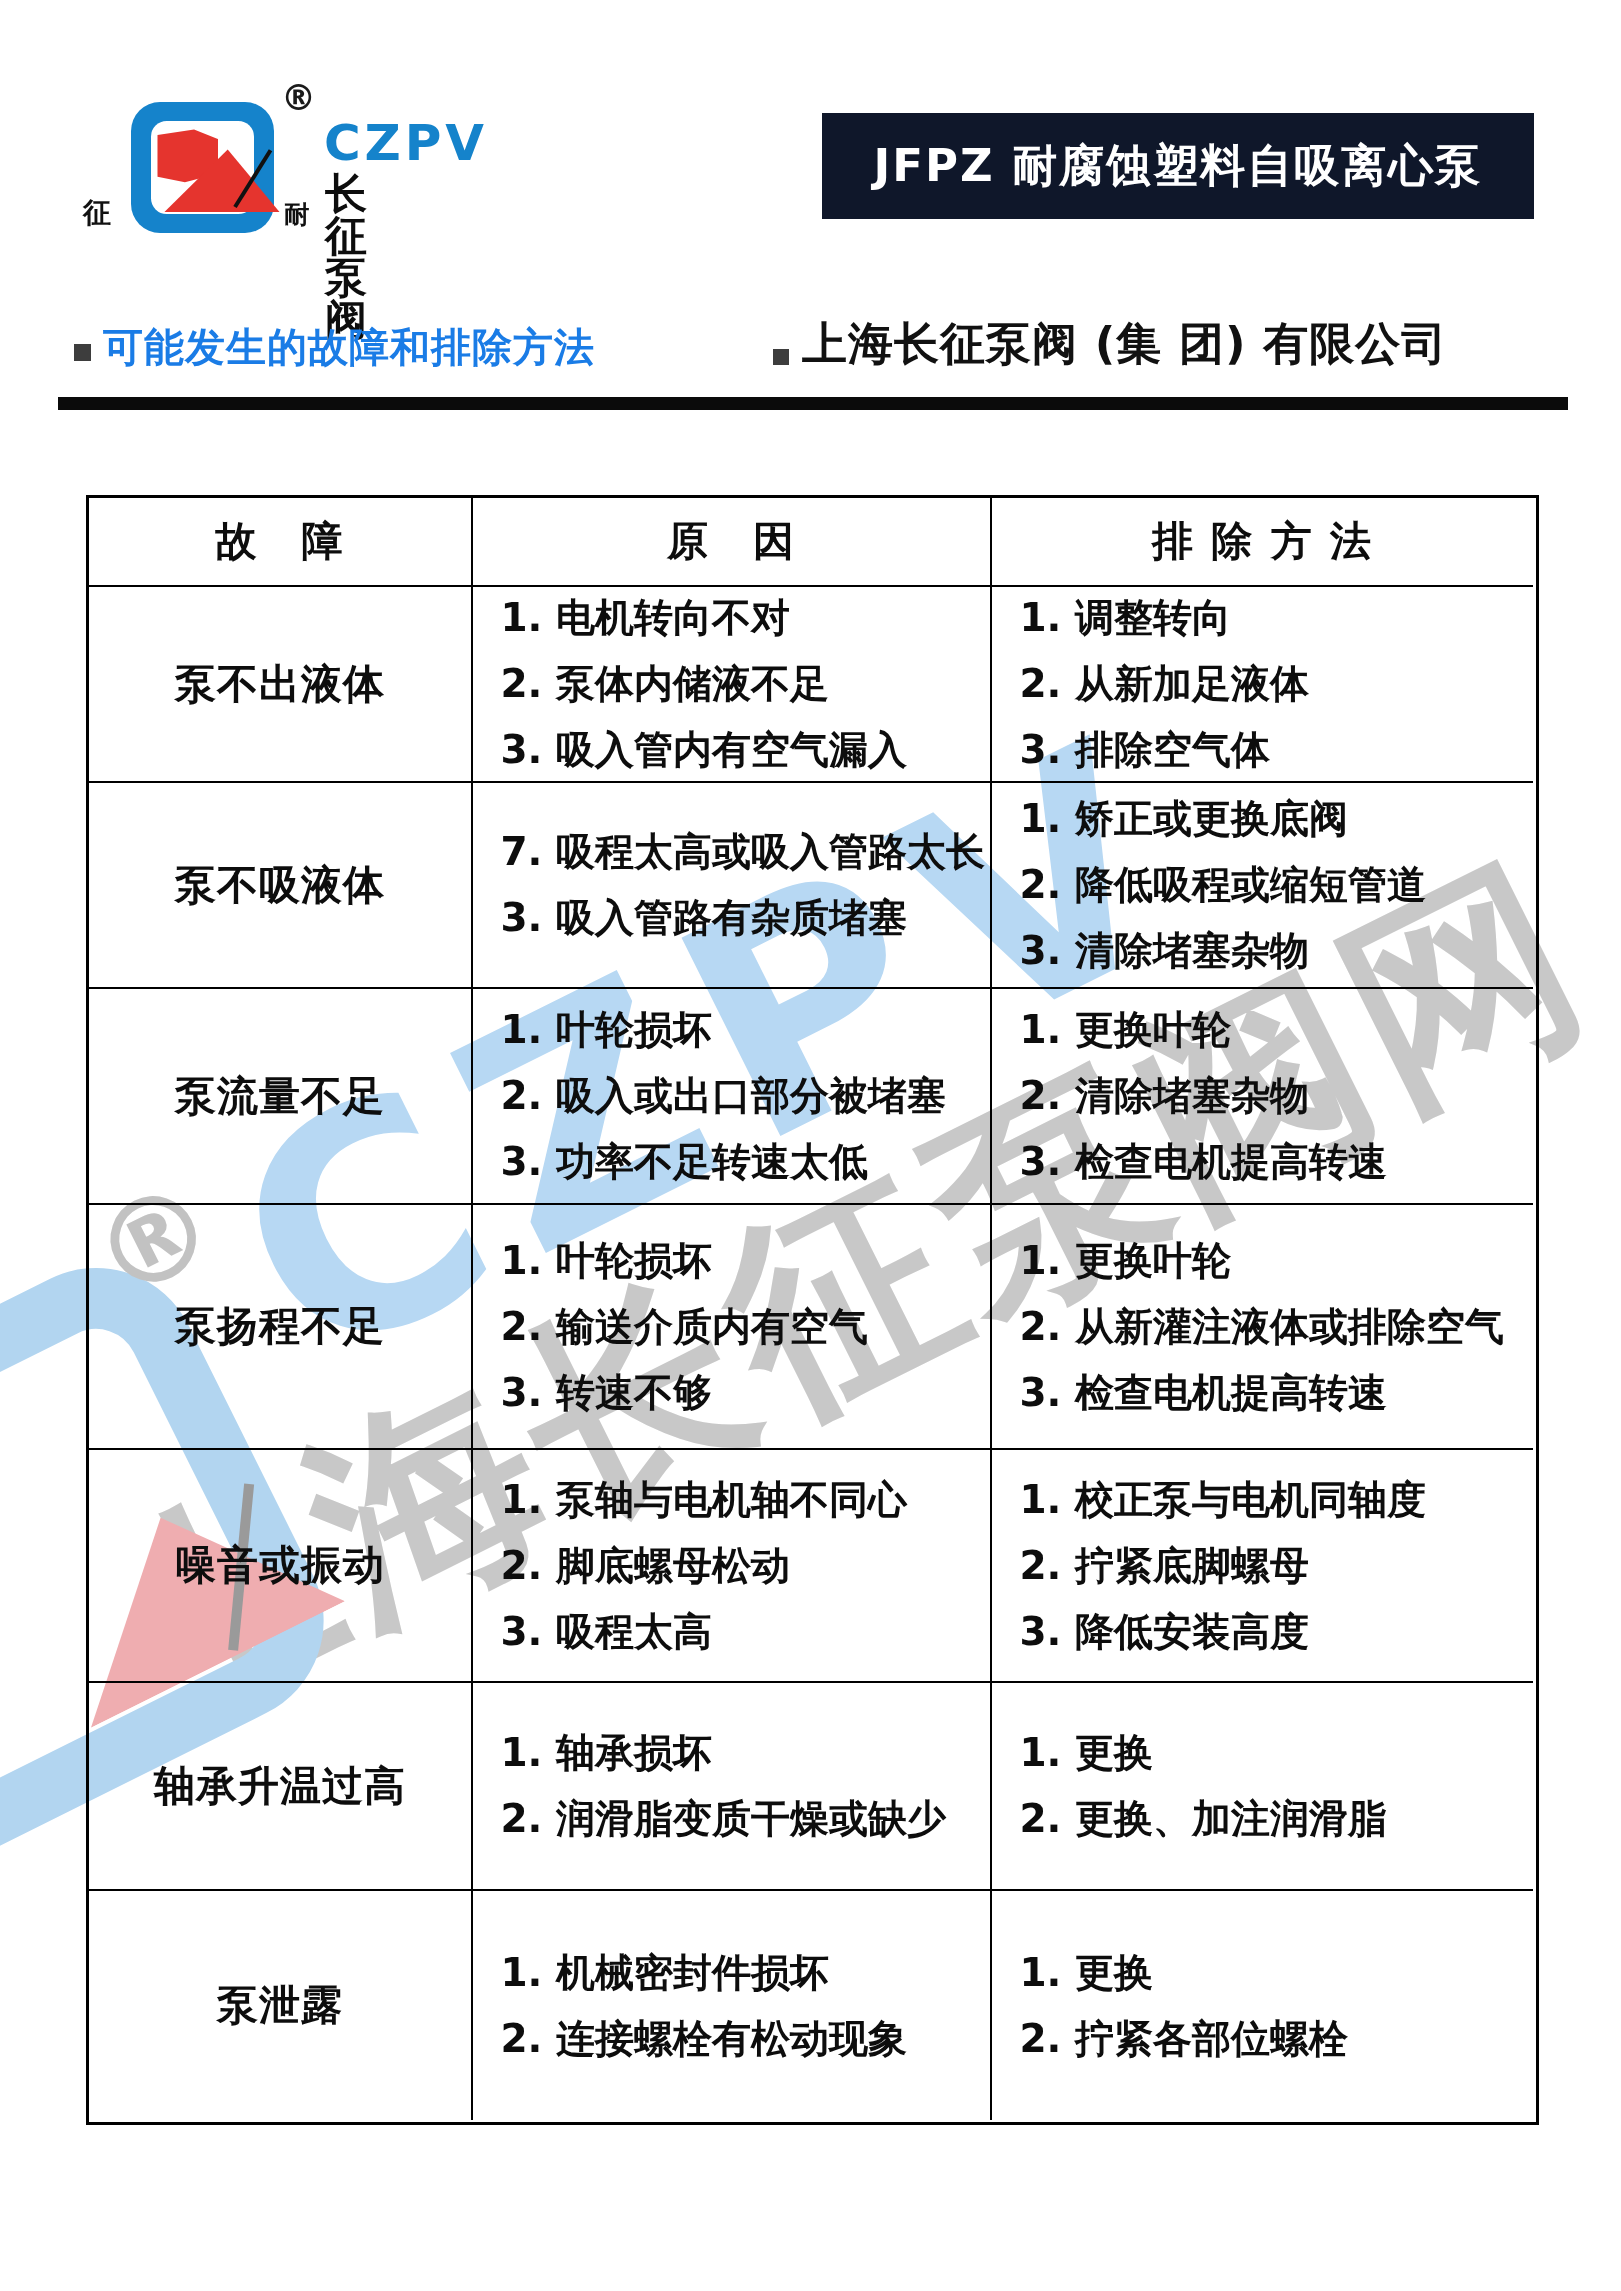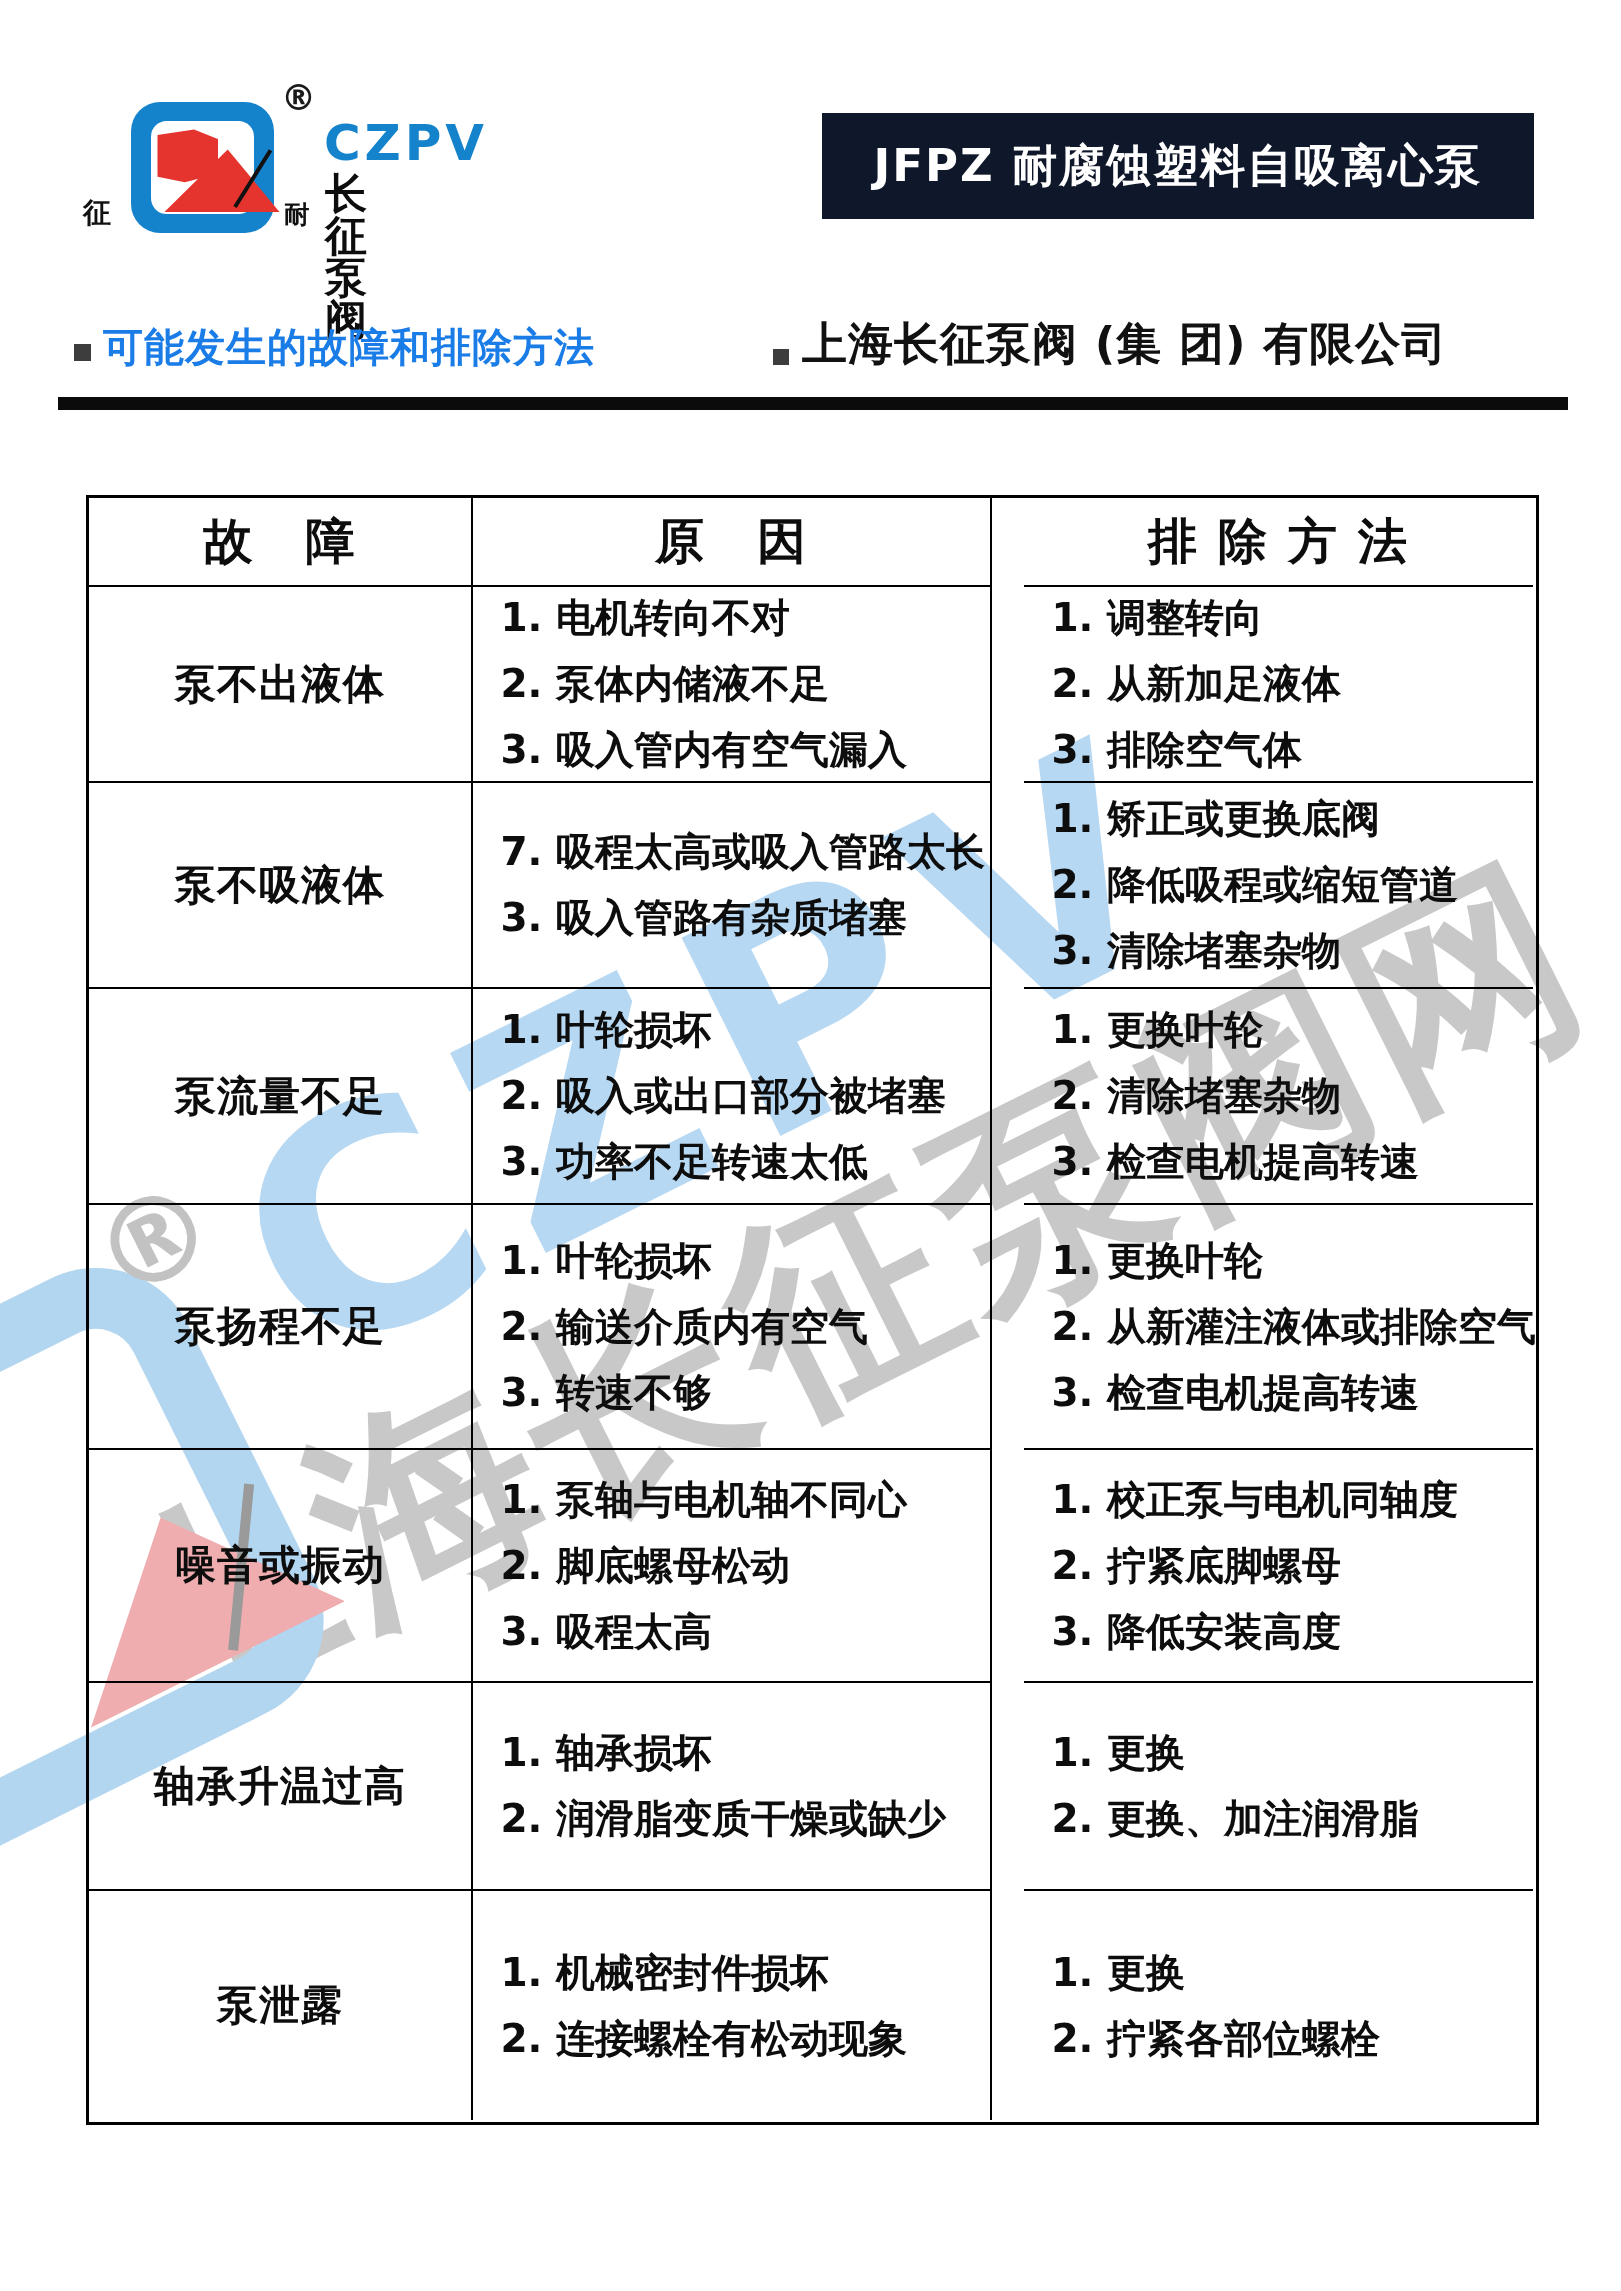--- a/index.html
+++ b/index.html
@@ -101,23 +101,23 @@
     display:grid;
     grid-template-columns:384px 519px 541px;
     grid-template-rows:89px 196px 206px 216px 245px 233px 208px 229px;
   }
   .cell{
     border-right:2.9px solid #000;border-bottom:2.9px solid #000;
     box-sizing:border-box;
     display:flex;flex-direction:column;justify-content:center;
     color:#0d0d0d;
   }
-  .cell.col3{border-right:none;margin-left:32px;}
+  .cell.col3{border-right:none;}
   .cell.rowlast{border-bottom:none;}
-  .cell.th{align-items:center;font-size:49px;font-weight:600;letter-spacing:2px;}
+  .cell.th{align-items:center;font-size:41px;font-weight:600;letter-spacing:2px;}
   .cell.fault{align-items:center;font-size:41px;font-weight:600;letter-spacing:1px;}
   .cell.list{align-items:flex-start;padding-left:27.4px;font-size:39px;font-weight:600;text-align:right;}
   .cell.list .line{display:block;line-height:66px;white-space:nowrap;}
 </style>
 </head>
 <body>
 
 <div class="page">
 
   <div class="watermark">

